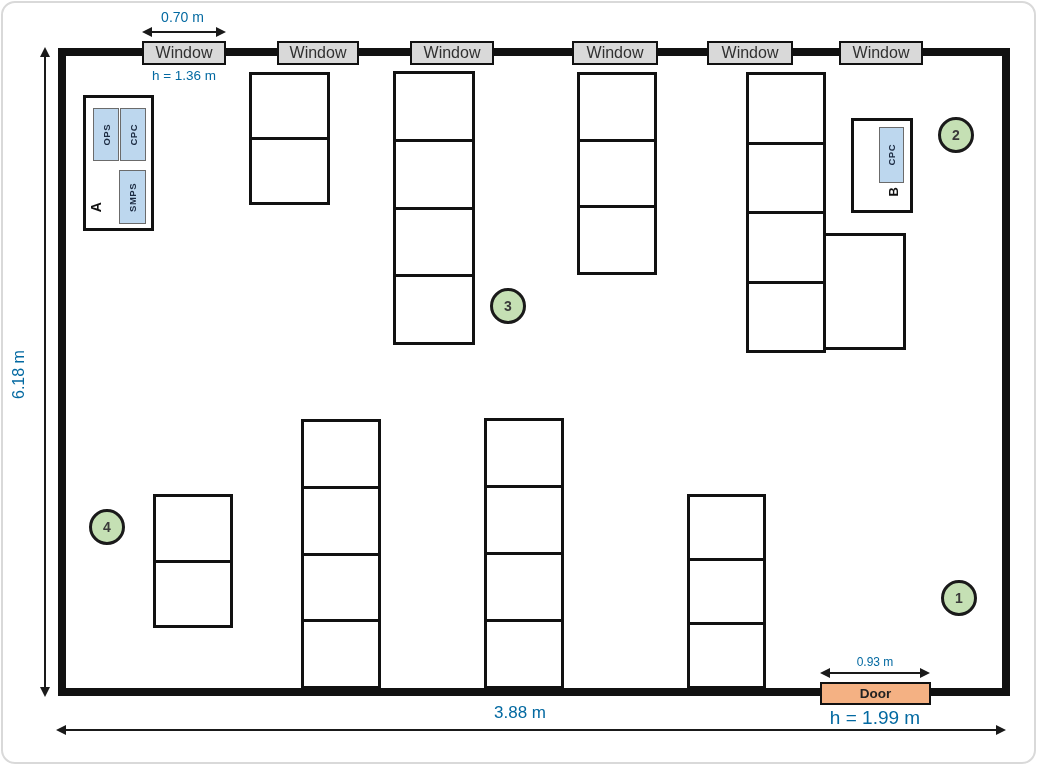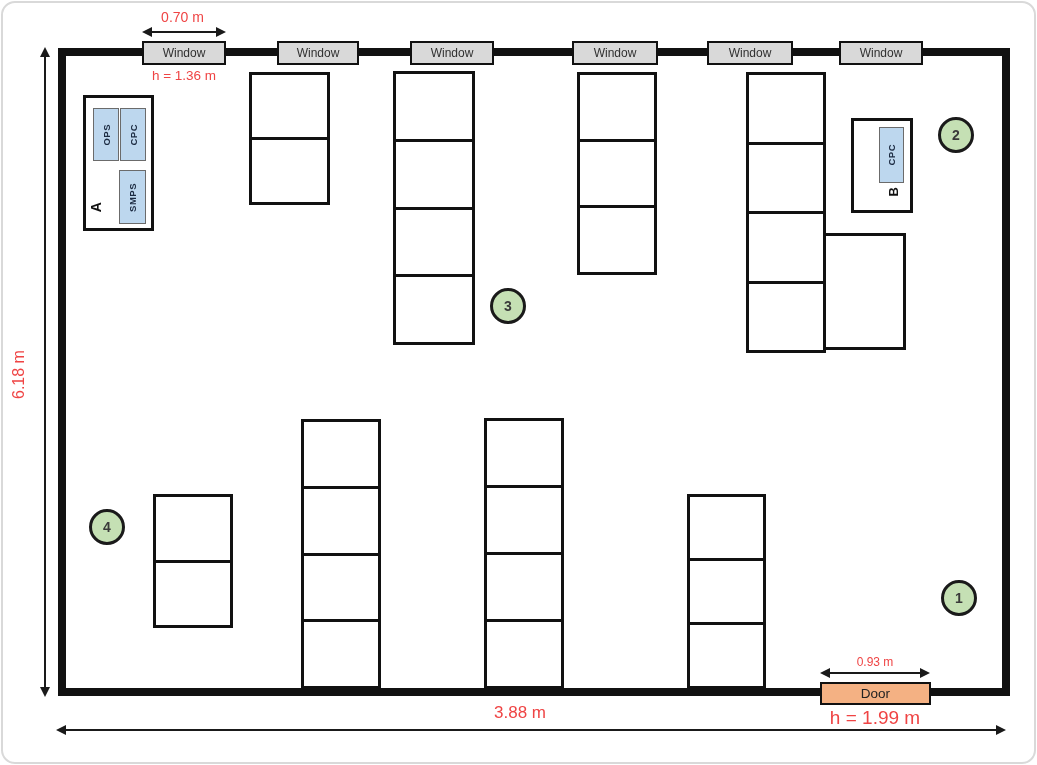--- a/index.html
+++ b/index.html
@@ -5,24 +5,24 @@
   html,body{margin:0;padding:0;background:#fff;}
   body{width:1037px;height:765px;position:relative;overflow:hidden;
        font-family:"Liberation Sans","DejaVu Sans",sans-serif;color:#1a1a1a;}
   .frame{position:absolute;left:1px;top:1px;right:1px;bottom:1px;
          border:2px solid #d9d9d9;border-radius:14px;pointer-events:none;}
   .room{position:absolute;left:58px;top:48px;width:952px;height:648px;
         border:8px solid #111;box-sizing:border-box;background:#fff;}
   
   .window{position:absolute;top:41px;height:24px;box-sizing:border-box;
           background:#d9d9d9;border:2px solid #111;display:flex;align-items:center;
-          justify-content:center;font-size:12px;color:#303030;z-index:4;}
+          justify-content:center;font-size:16px;color:#303030;z-index:4;}
   .door{position:absolute;left:820px;top:682px;width:111px;height:23px;box-sizing:border-box;
         background:#f4b183;border:2px solid #111;display:flex;align-items:center;
-        justify-content:center;font-size:13.5px;font-weight:normal;color:#222;z-index:4;}
+        justify-content:center;font-size:13.5px;font-weight:bold;color:#222;z-index:4;}
   
   .desk{position:absolute;box-sizing:border-box;border:3px solid #111;background:#fff;
         display:flex;flex-direction:column;z-index:2;}
   .desk i{flex:1;border-bottom:3px solid #111;}
   .desk i:last-child{border-bottom:none;}
   
   .station{position:absolute;box-sizing:border-box;border:3px solid #111;background:#fff;z-index:3;}
   .device{position:absolute;box-sizing:border-box;background:#bdd7ee;border:1.5px solid #6b6b6b;
           display:flex;align-items:center;justify-content:center;}
   .vtext{writing-mode:vertical-rl;transform:rotate(180deg);}
@@ -32,21 +32,21 @@
   .marker{position:absolute;width:36px;height:36px;box-sizing:border-box;border-radius:50%;
           background:#c5e0b4;border:3px solid #1a1a1a;display:flex;align-items:center;
           justify-content:center;font-size:14px;font-weight:bold;color:#3a3a3a;z-index:5;}
   
   .dline{position:absolute;background:#1a1a1a;z-index:1;}
   .ah{position:absolute;width:0;height:0;z-index:1;}
   .ah-up{border-left:5px solid transparent;border-right:5px solid transparent;border-bottom:10px solid #1a1a1a;}
   .ah-down{border-left:5px solid transparent;border-right:5px solid transparent;border-top:10px solid #1a1a1a;}
   .ah-left{border-top:5px solid transparent;border-bottom:5px solid transparent;border-right:10px solid #1a1a1a;}
   .ah-right{border-top:5px solid transparent;border-bottom:5px solid transparent;border-left:10px solid #1a1a1a;}
-  .dlabel{position:absolute;text-align:center;color:#ef4444;}
+  .dlabel{position:absolute;text-align:center;color:#0369a1;}
 </style>
 </head>
 <body>
 
 <div>
 
   <div class="frame"></div>
 
   <div class="room"></div>
 

